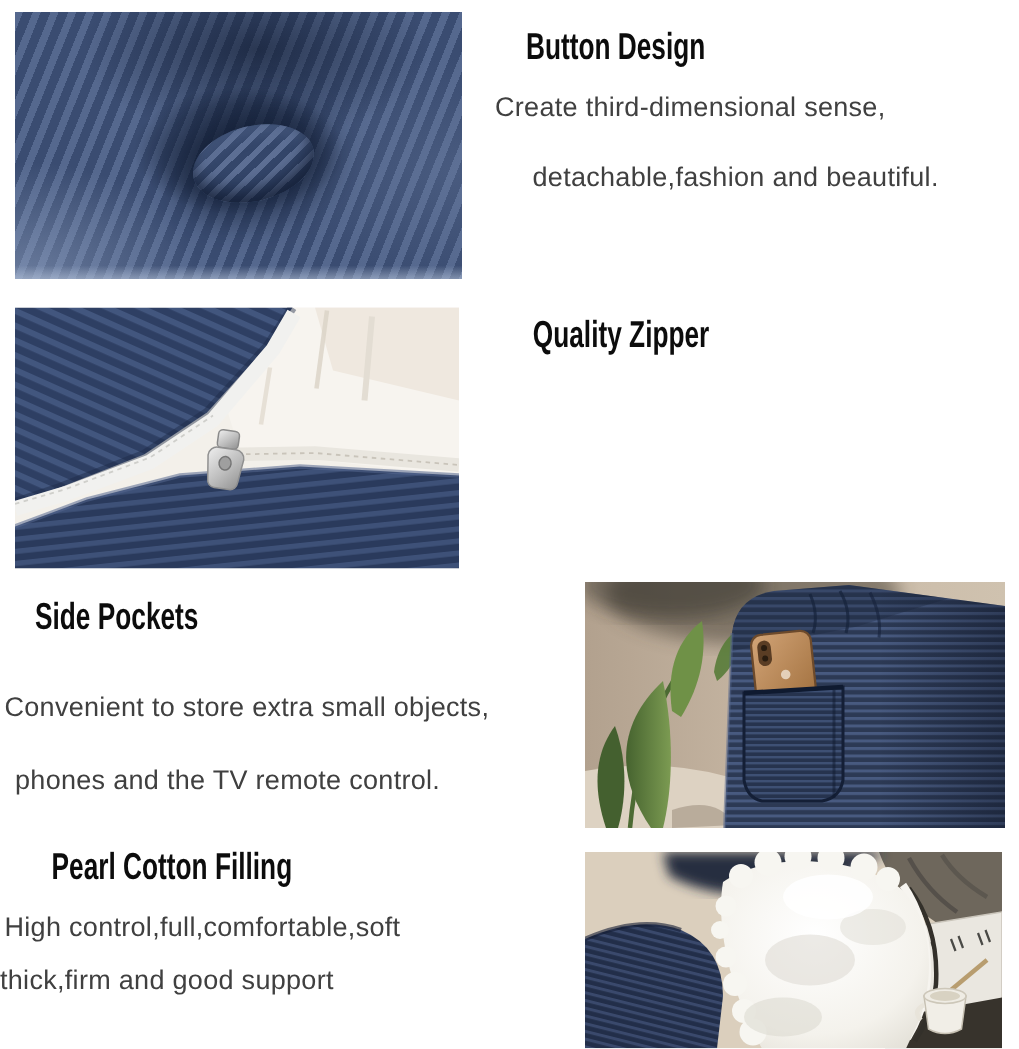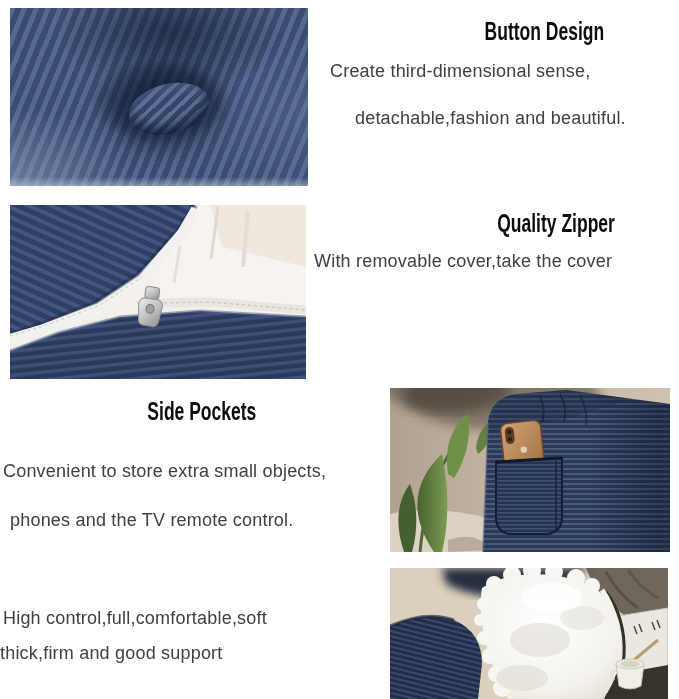--- a/index.html
+++ b/index.html
@@ -2,21 +2,21 @@
 <html><head>
 <meta charset="utf-8">
 <style>
   html,body{margin:0;padding:0;background:#ffffff;}
   .canvas{
     position:relative;width:679px;height:699px;background:#ffffff;overflow:hidden;
     font-family:"Liberation Sans","DejaVu Sans",sans-serif;
   }
   
   .hd{
-    position:absolute;text-align:right;font-weight:bold;font-size:25px;
+    position:absolute;text-align:left;font-weight:bold;font-size:25px;
     color:#0c0c0c;white-space:nowrap;line-height:25px;
   }
   .hd .hc{display:inline-block;transform:scaleX(.70);transform-origin:center;}
   .ln{
     position:absolute;text-align:left;font-size:18px;color:#404040;
     white-space:nowrap;line-height:26px;letter-spacing:.2px;
   }
   .s1h{left:325px;top:19px;width:305px;}
   .s1l1{left:330px;top:58px;width:340px;}
   .s1l2{left:330px;top:105px;width:340px;margin-left:25px;}
@@ -243,24 +243,26 @@
 
   <div class="hd s1h">
     <span class="hc">Button Design</span>
   </div>
   <div class="ln s1l1">Create third-dimensional sense,</div>
   <div class="ln s1l2">detachable,fashion and beautiful.</div>
 
   <div class="hd s2h">
     <span class="hc">Quality Zipper</span>
   </div>
-  <div class="ln s2l1">With removable cover,take the cover</div>
 
   <div class="hd s3h">
     <span class="hc">Side Pockets</span>
   </div>
   <div class="ln s3l1">Convenient to store extra small objects,</div>
   <div class="ln s3l2">phones and the TV remote control.</div>
 
+  <div class="hd s4h">
+    <span class="hc">Pearl Cotton Filling</span>
+  </div>
   <div class="ln s4l1">High control,full,comfortable,soft</div>
   <div class="ln s4l2">thick,firm and good support</div>
 
 </div>
 
 </body></html>

